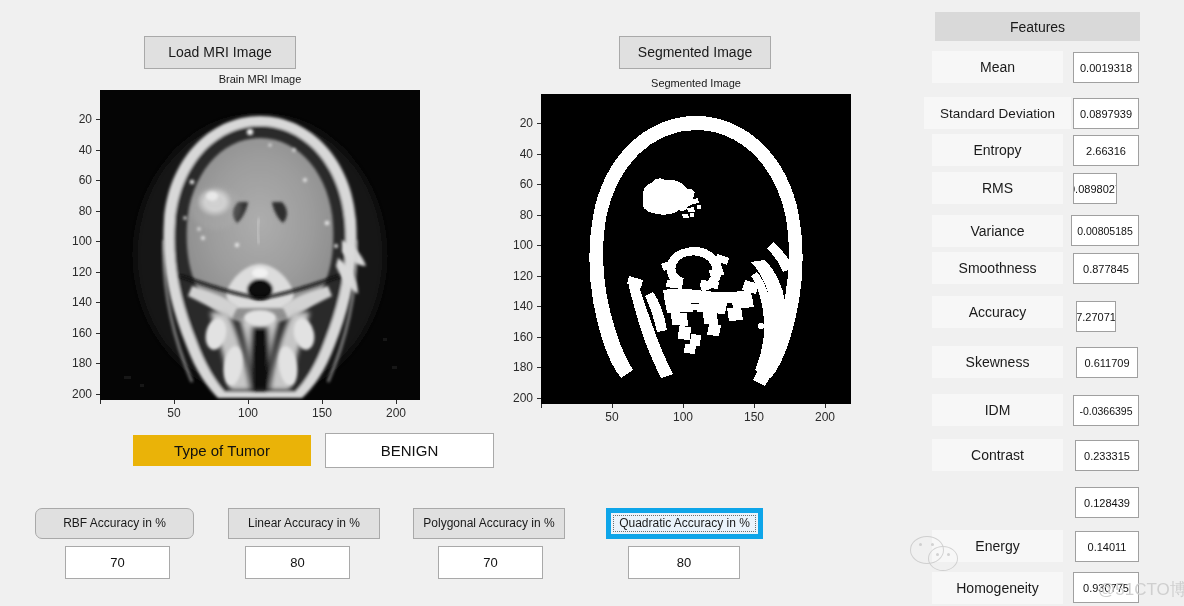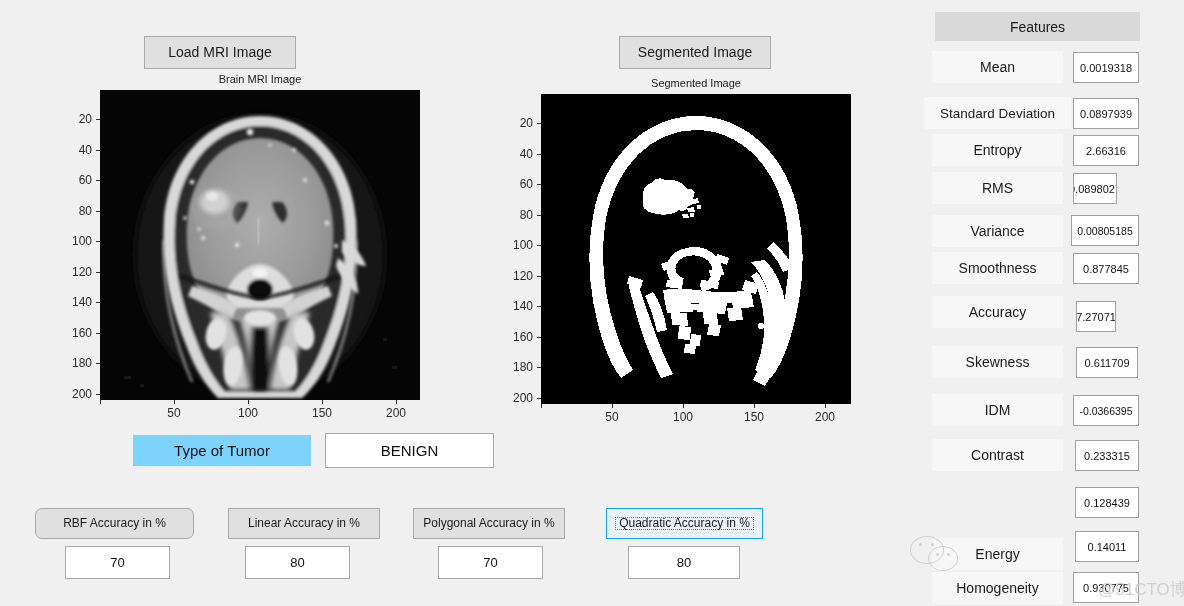--- a/index.html
+++ b/index.html
@@ -24,22 +24,22 @@
     color: #1a1a1a;
     display: flex;
     align-items: center;
     justify-content: center;
     text-align: center;
     cursor: default;
     line-height: 1.1;
   }
   .btn.focused {
     background: #eaf3fb;
-    border: 1px solid #0ea5e9;
-    padding: 8px;
+    border: 5px solid #0ea5e9;
+    padding: 2px;
   }
   .btn.focused > .focusring {
     width: 100%; height: 100%;
     border: 1px dotted #6f6f6f;
     display: flex;
     align-items: center;
     justify-content: center;
   }
 
   
@@ -111,21 +111,21 @@
     justify-content: center;
     font-size: 11px;
     color: #111;
     overflow: hidden;
     white-space: nowrap;
   }
 
   
   .tumor-label {
     position: absolute;
-    background: #7dd3fc;
+    background: #eab308;
     display: flex;
     align-items: center;
     justify-content: center;
     color: #101010;
     font-size: 15px;
   }
 
   
   .wm {
     position: absolute;
@@ -529,21 +529,21 @@
   <div class="feat-value" style="left:1076px; top:347px; width:62px; height:31px;">0.611709</div>
 
   <div class="feat-label" style="left:932px; top:394px; width:131px; height:32px;">IDM</div>
   <div class="feat-value" style="left:1073px; top:395px; width:66px; height:31px; font-size:10.5px;">-0.0366395</div>
 
   <div class="feat-label" style="left:932px; top:439px; width:131px; height:32px;">Contrast</div>
   <div class="feat-value" style="left:1075px; top:440px; width:64px; height:31px;">0.233315</div>
 
   <div class="feat-value" style="left:1075px; top:487px; width:64px; height:31px;">0.128439</div>
 
-  <div class="feat-label" style="left:932px; top:530px; width:131px; height:32px;margin-top:8px;">Energy</div>
+  <div class="feat-label" style="left:932px; top:530px; width:131px; height:32px;">Energy</div>
   <div class="feat-value" style="left:1075px; top:531px; width:64px; height:31px;">0.14011</div>
 
   <div class="feat-label" style="left:932px; top:572px; width:131px; height:32px;">Homogeneity</div>
   <div class="feat-value" style="left:1073px; top:572px; width:66px; height:31px;">0.930775</div>
 
   <div class="wm" style="left:904px; top:530px; width:280px; height:60px;">
 
     <div class="wm-bubble" style="left:6px; top:6px; width:34px; height:28px;"></div>
     <div class="wm-dot" style="left:15px; top:13px;"></div>
     <div class="wm-dot" style="left:27px; top:13px;"></div>

